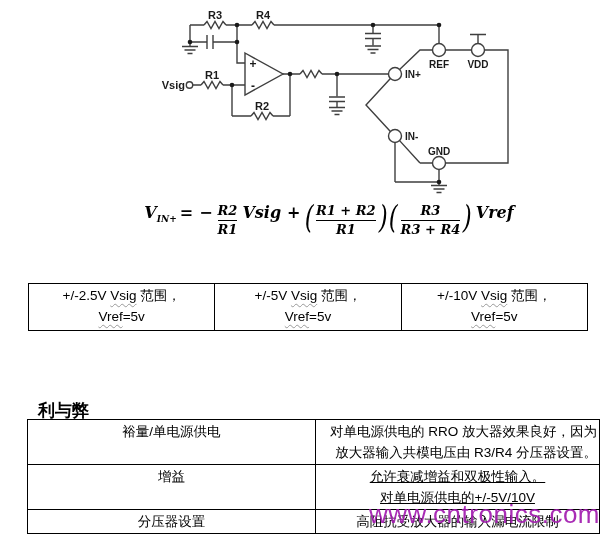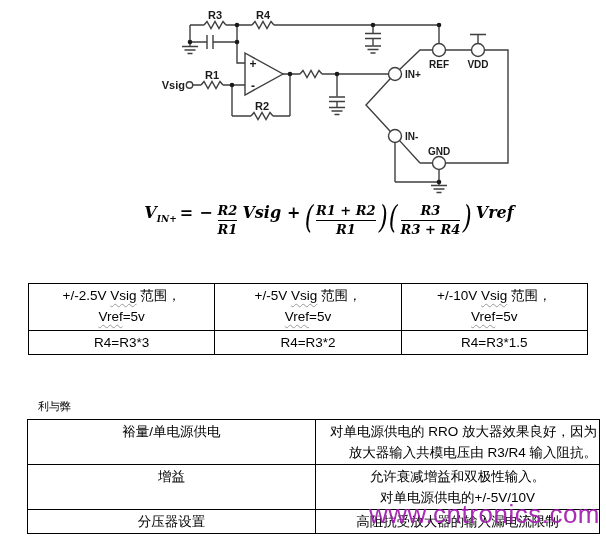--- a/index.html
+++ b/index.html
@@ -31,25 +31,25 @@
   table{border-collapse:collapse;table-layout:fixed;position:absolute;}
   td{border:1.5px solid #000;font-size:13.5px;text-align:center;
      padding:1px 2px;vertical-align:top;line-height:21px;}
   #range-table{left:28px;top:283px;width:560px;}
   #range-table td{width:33.33%;}
   #range-table .hdr{height:44px;}
   #range-table .val{height:21px;vertical-align:middle;}
   .wavy{text-decoration:underline;text-decoration-style:wavy;
         text-decoration-color:#9a9a9a;text-decoration-thickness:1px;text-underline-offset:3px;}
 
-  #pros-title{position:absolute;left:38px;top:399px;font-size:11px;font-weight:400;}
+  #pros-title{position:absolute;left:38px;top:399px;font-size:17px;font-weight:700;}
   #pros-table{left:27px;top:419px;width:561px;}
   #pros-table .c1{width:283px;text-align:center;}
   #pros-table .c2{width:278px;}
-  #pros-table .r2l .c2{height:42px;}
+  #pros-table .r2l .c2{height:42px;text-decoration:underline;}
   #pros-table .r1 .c2{text-align:right;padding-left:3px;height:42px;}
   #pros-table .r3 td{height:21px;vertical-align:middle;}
 
   
   #watermark{position:absolute;left:369px;top:499px;z-index:6;
              font-size:26px;letter-spacing:0.5px;color:#a21caf;opacity:0.92;
              font-family:"Liberation Sans",sans-serif;}
 </style>
 </head>
 <body>
@@ -162,37 +162,32 @@
     </td>
     <td class="hdr">
       <div><span>+/-5V</span> <span class="wavy">Vsig</span> <span>范围，</span></div>
       <div><span class="wavy">Vref</span><span>=5v</span></div>
     </td>
     <td class="hdr">
       <div><span>+/-10V</span> <span class="wavy">Vsig</span> <span>范围，</span></div>
       <div><span class="wavy">Vref</span><span>=5v</span></div>
     </td>
   </tr>
-  <tr>
-    <td class="val">R4=R3*3</td>
-    <td class="val">R4=R3*2</td>
-    <td class="val">R4=R3*1.5</td>
-  </tr>
 </tbody>
   </table>
 
 <div id="pros-title">利与弊</div>
 
 <table id="pros-table">
   <tbody>
       <tr class="r1">
     <td class="c1">裕量/单电源供电</td>
     <td class="c2">
       <div>对单电源供电的 RRO 放大器效果良好，因为</div>
-      <div>放大器输入共模电压由 R3/R4 输入阻抗。</div>
+      <div>放大器输入共模电压由 R3/R4 分压器设置。</div>
     </td>
   </tr>
   <tr class="r2l">
     <td class="c1">增益</td>
     <td class="c2">
       <div>允许衰减增益和双极性输入。</div>
       <div>对单电源供电的+/-5V/10V</div>
     </td>
   </tr>
   <tr class="r3">

